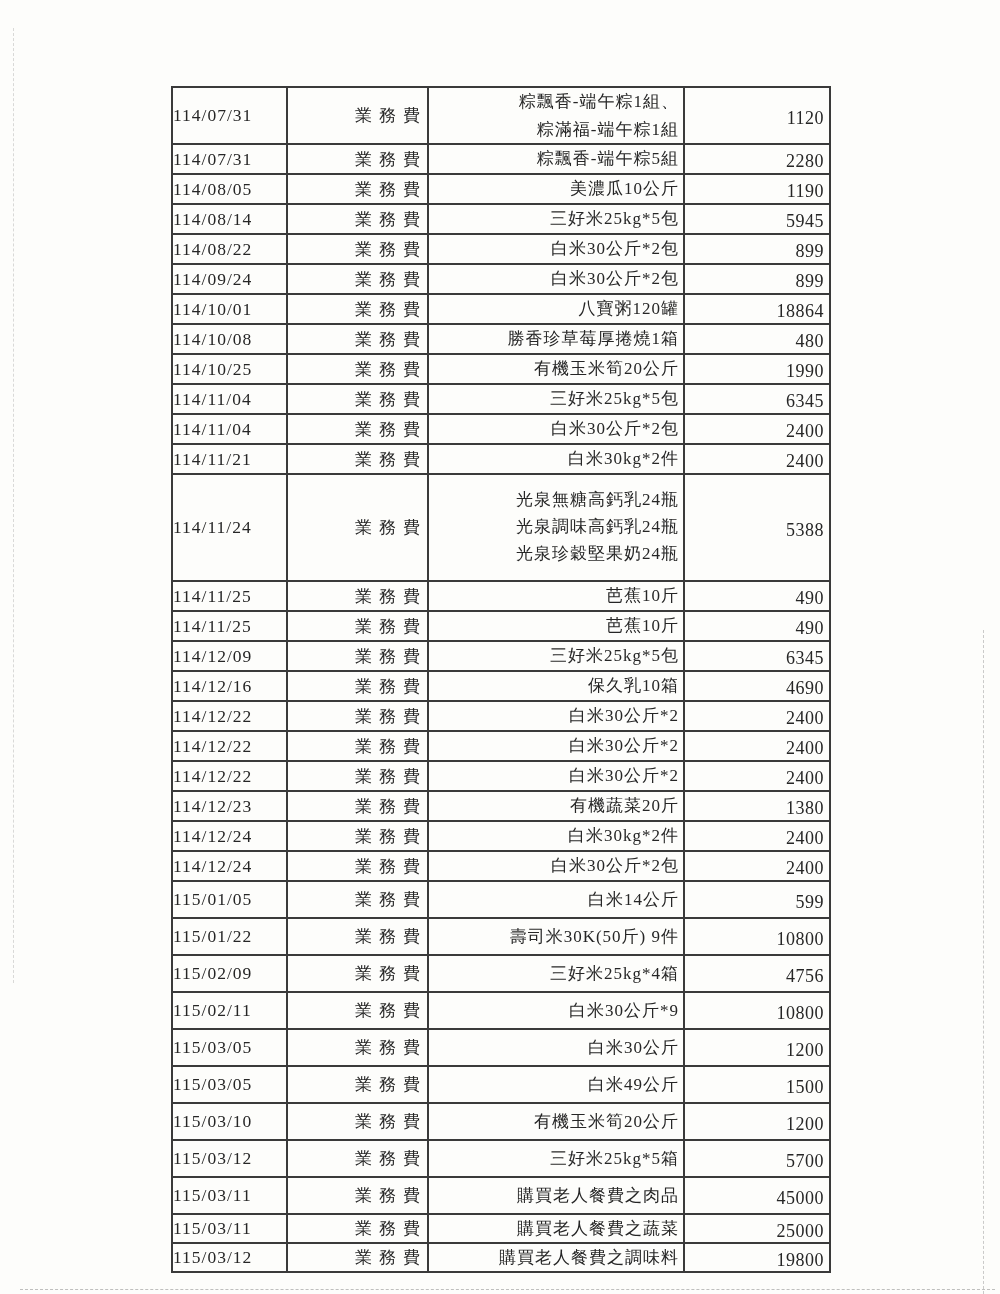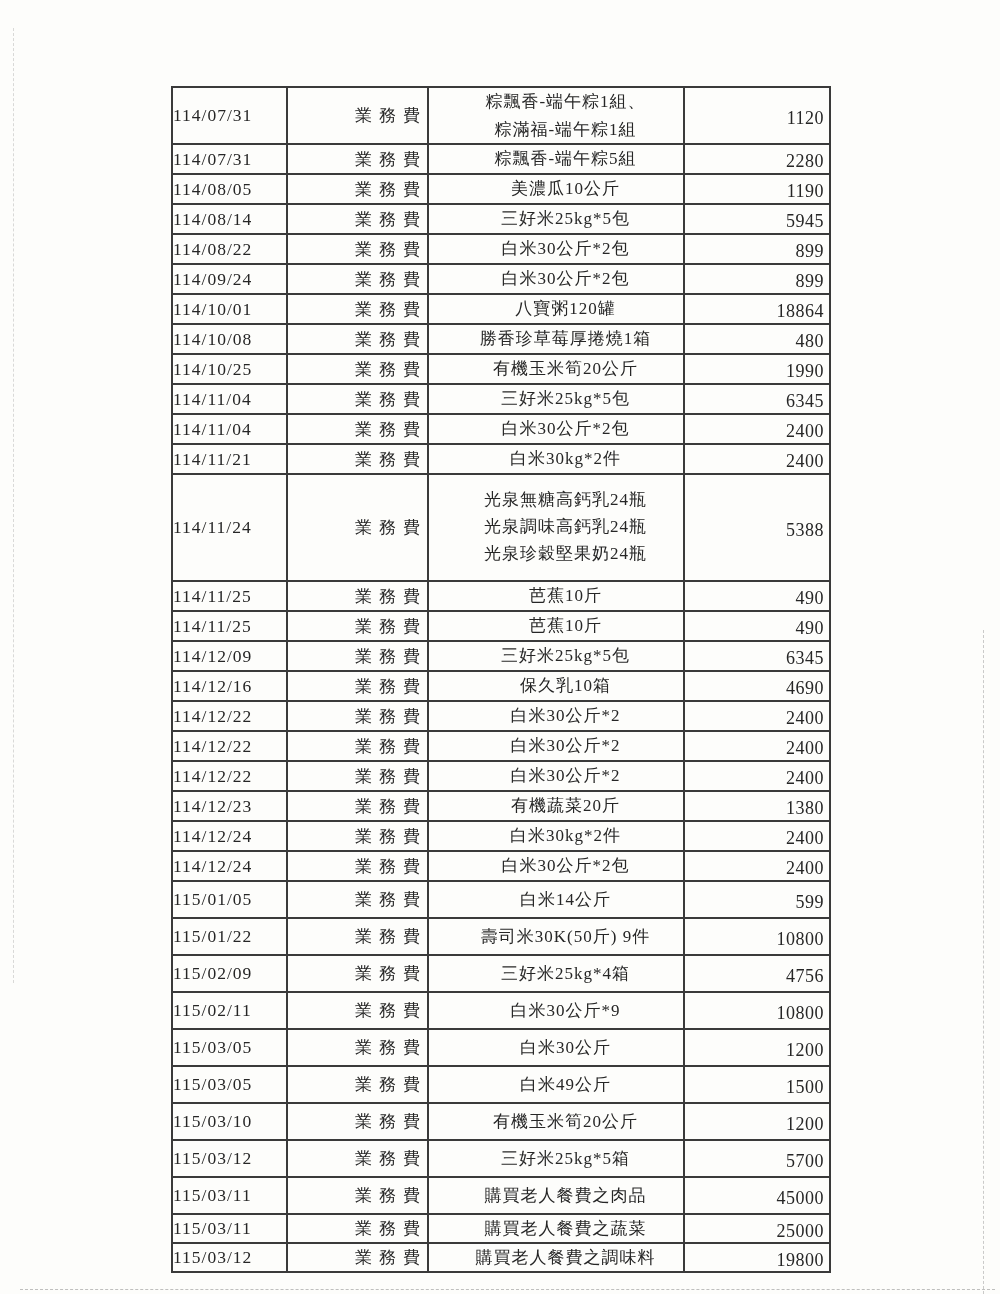--- a/index.html
+++ b/index.html
@@ -42,21 +42,21 @@
     text-align: left;
     letter-spacing: 1px;
     font-size: 17.5px;
   }
   td.cat {
     text-align: right;
     letter-spacing: 7px;
     padding-left: 7px;
   }
   td.desc {
-    text-align: center;
+    text-align: right;
     padding-left: 23px;
     padding-right: 4px;
     white-space: pre-line;
     line-height: 1.6;
     letter-spacing: 1px;
   }
   td.amount {
     text-align: right;
     padding-right: 5px;
     padding-top: 5px;

